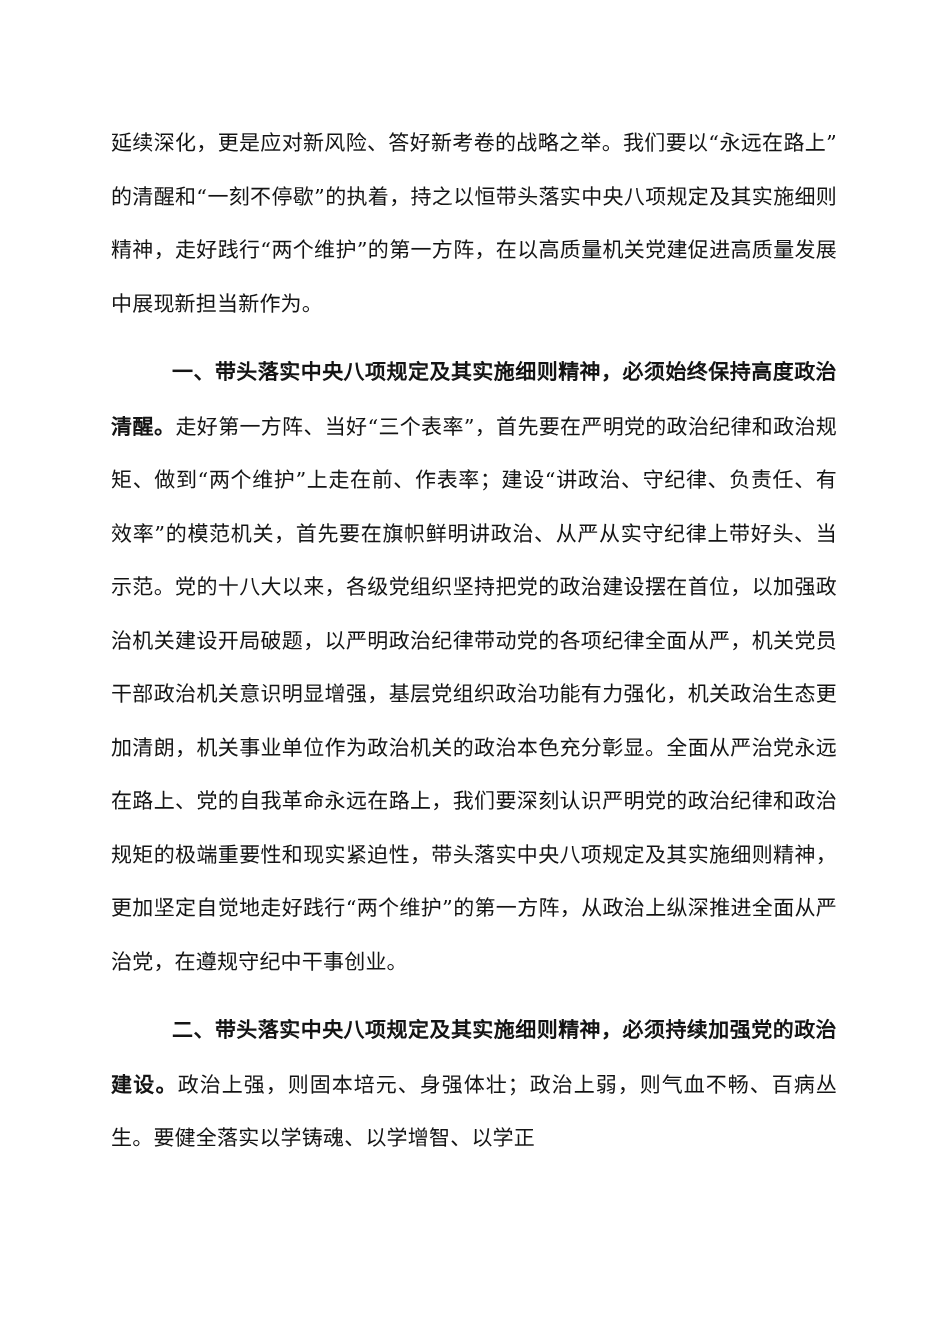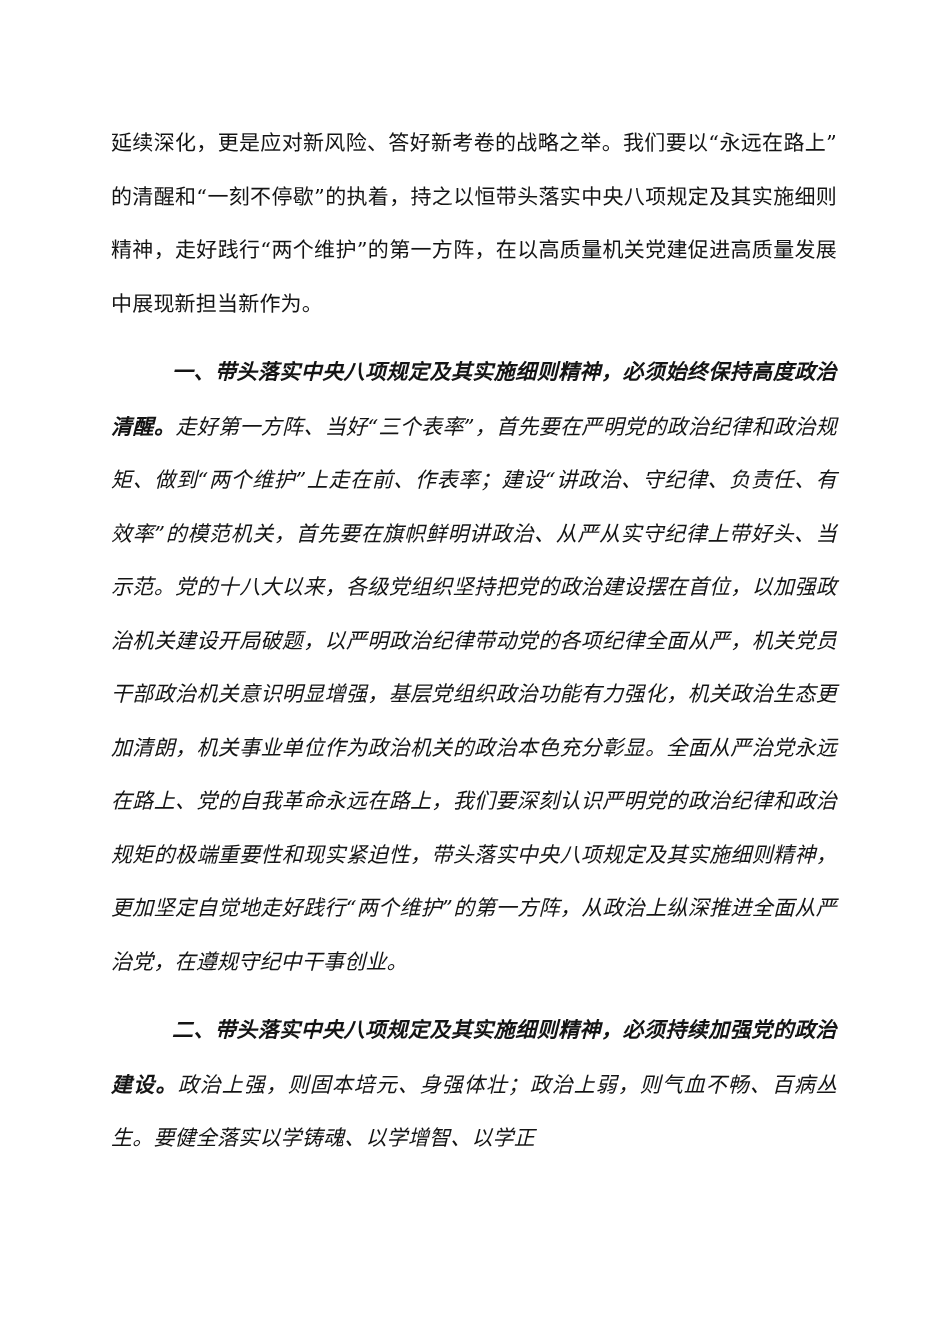--- a/index.html
+++ b/index.html
@@ -41,21 +41,20 @@
     font-weight: 400;
     -webkit-font-smoothing: antialiased;
   }
 
   .para.no-indent {
     text-indent: 0;
   }
 
   .para + .para {
     margin-top: 0;
-    font-style: italic;
   }
 
   .lead {
     font-weight: 700;
     letter-spacing: 0.4px;
   }
 </style>
 </head>
 <body>
 

